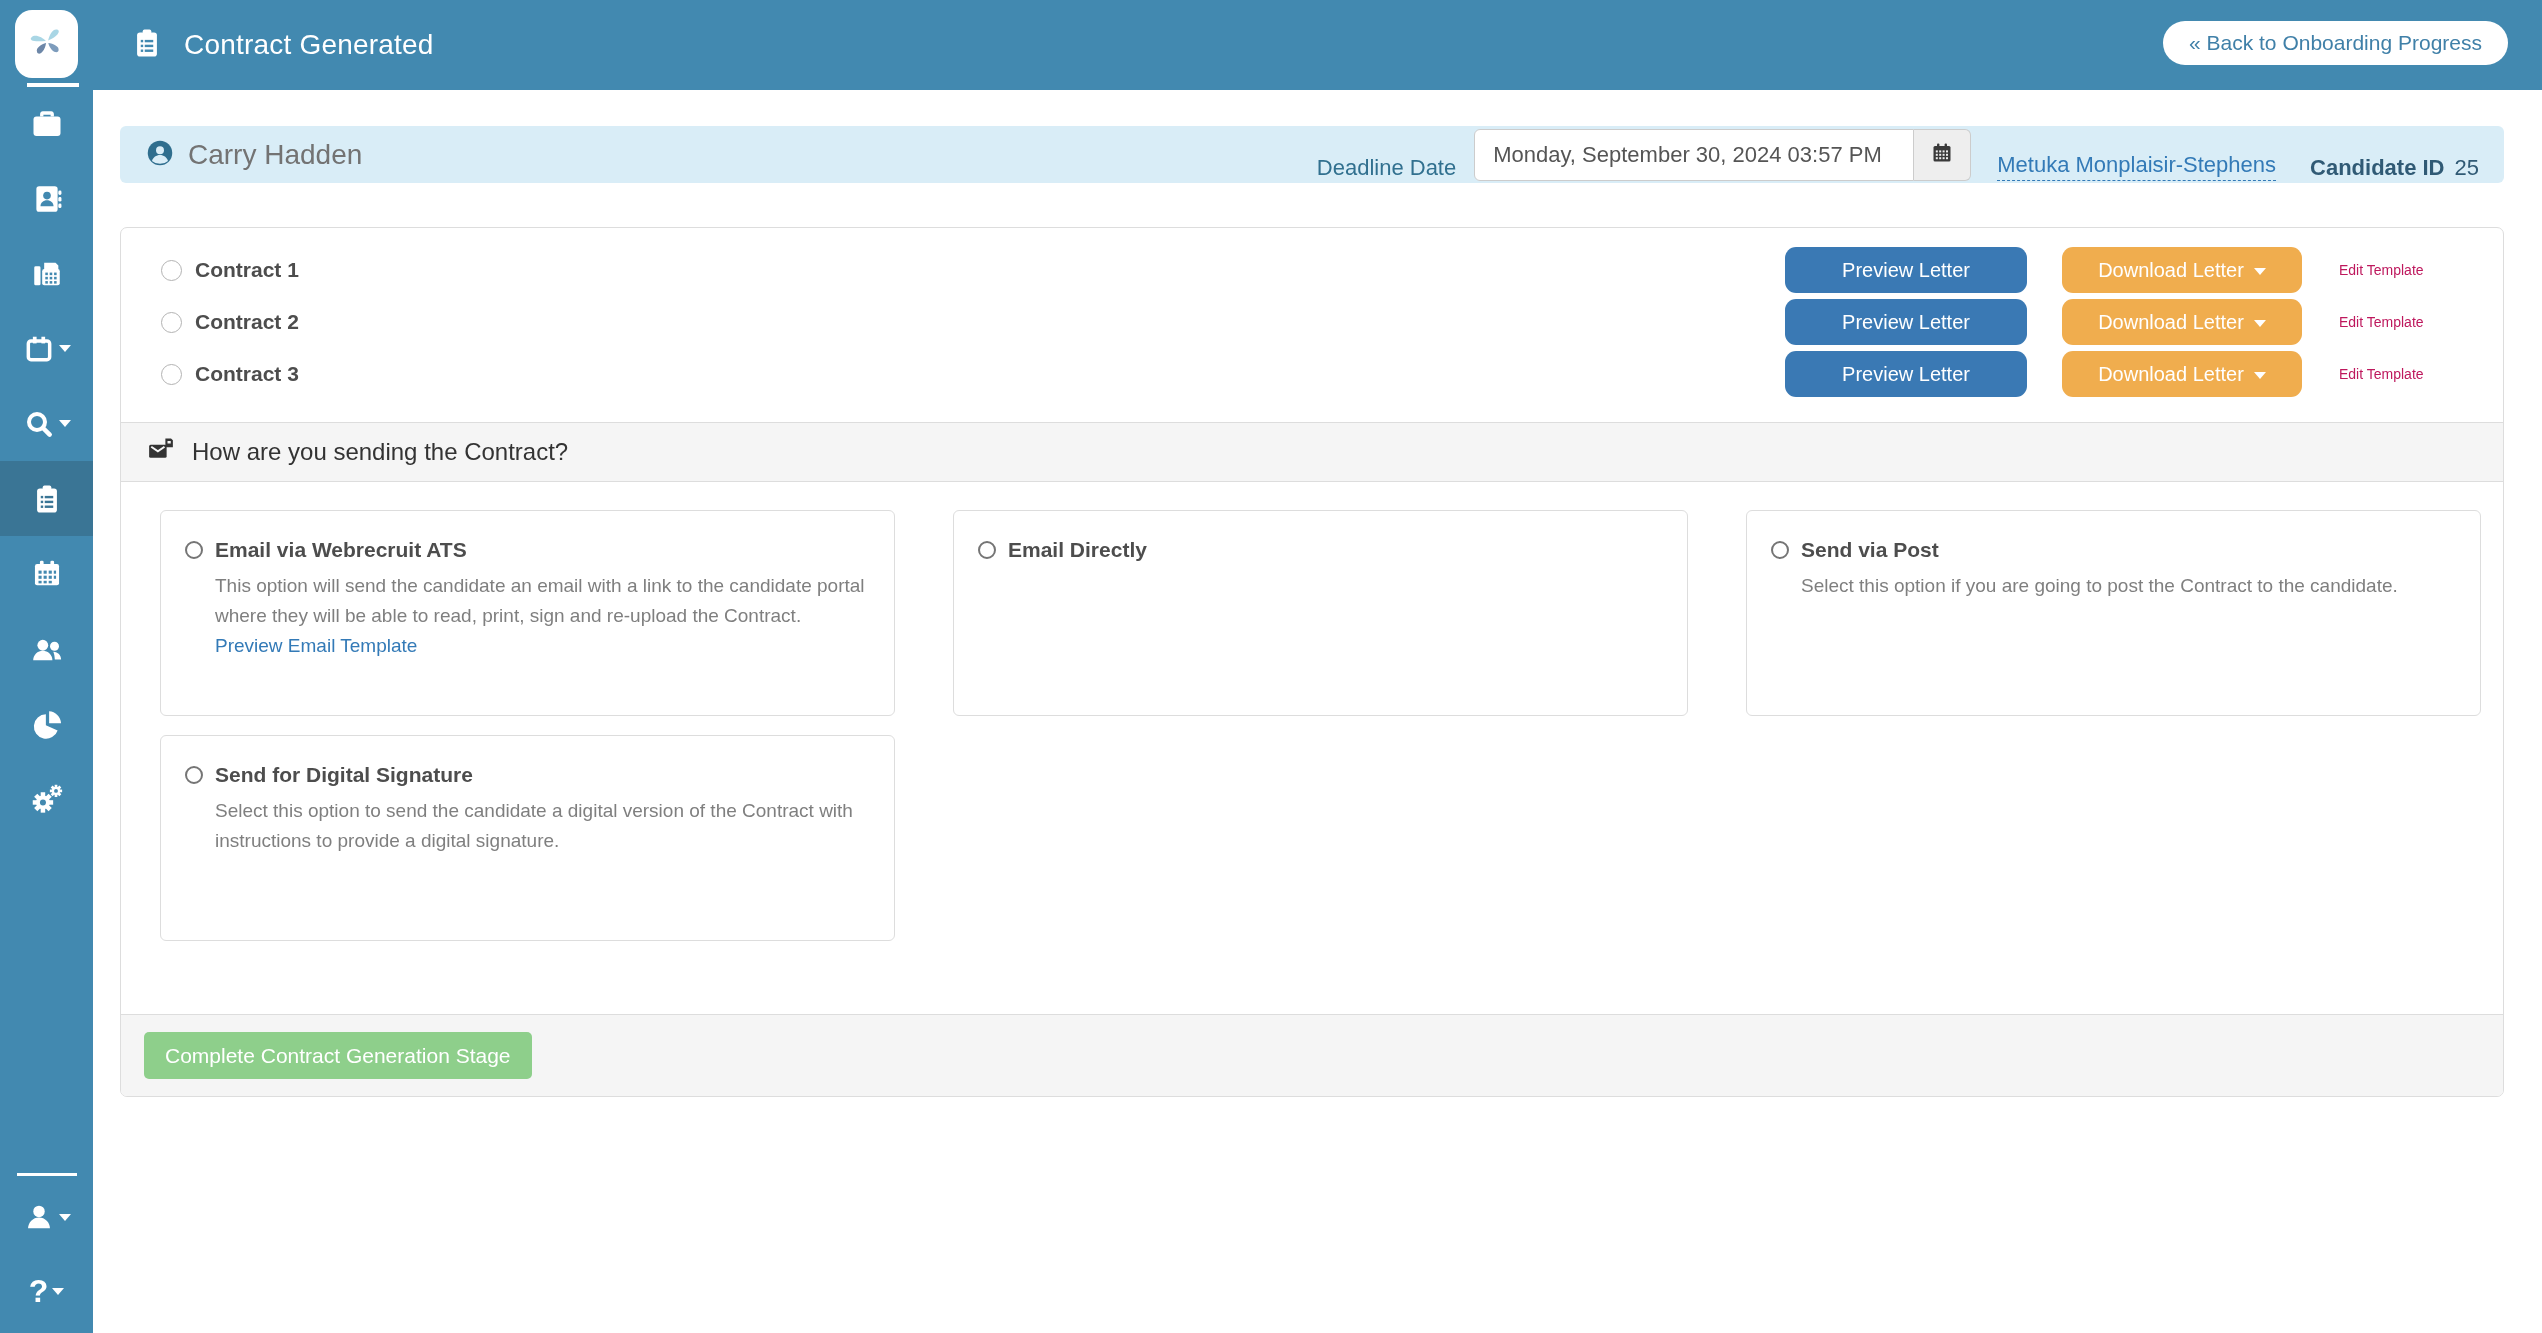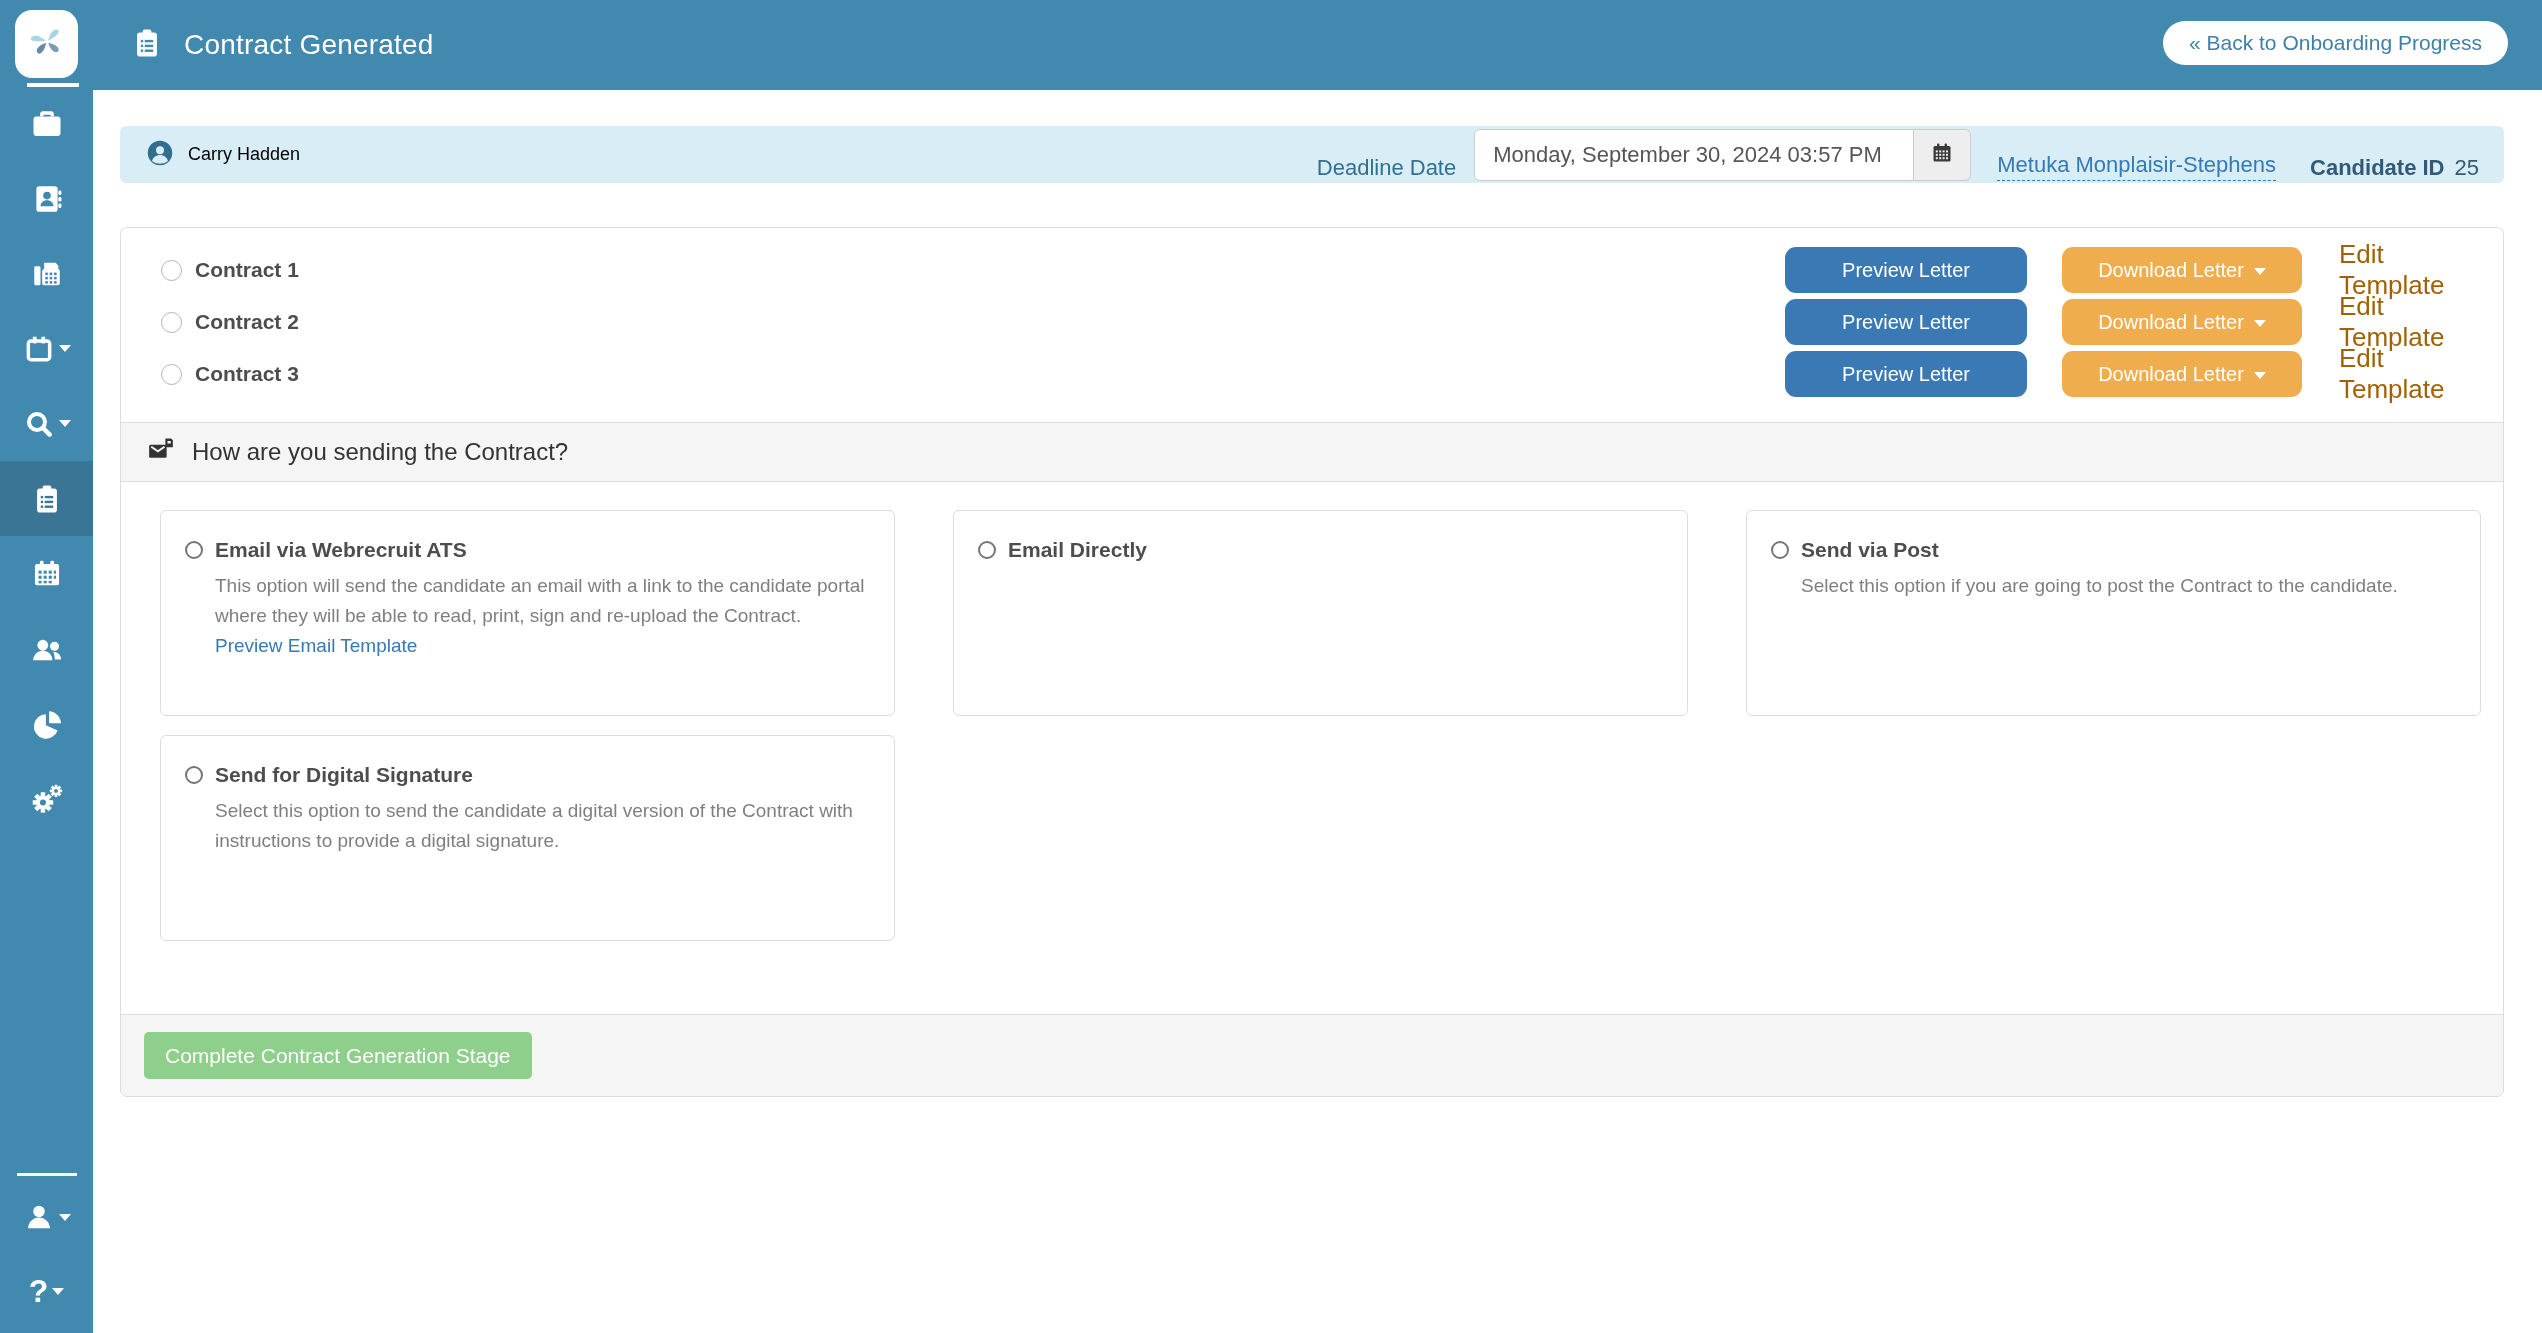--- a/index.html
+++ b/index.html
@@ -26,21 +26,21 @@
   .nav-bottom .nav-item { height:72px; }
   .caret { width:0; height:0; border-left:6px solid transparent; border-right:6px solid transparent; border-top:7px solid #fff; }
   .help-glyph { color:#fff; font-size:32px; font-weight:bold; line-height:1; }
 
   
   .content { position:absolute; left:93px; top:90px; width:2449px; }
 
   .cand-bar { margin:36px 38px 0 27px; height:57px; background:#d9edf7; border-radius:6px;
               display:flex; align-items:center; padding:0 25px; }
   .cand-left { display:flex; align-items:center; gap:13px; }
-  .cand-name { font-size:18px; color:#000000; }
+  .cand-name { font-size:28px; color:#737373; }
   .cand-right { margin-left:auto; display:flex; align-items:flex-end; }
   .dl-label { font-size:22px; color:#31708f; margin-right:18px; }
   .date-group { display:flex; height:52px; }
   .date-input { width:440px; height:52px; border:1px solid #ccc; border-radius:6px 0 0 6px; background:#fff;
                 font-size:22px; color:#555; padding:0 18px; font-family:inherit; }
   .date-addon { width:57px; height:52px; border:1px solid #ccc; border-left:none; border-radius:0 6px 6px 0;
                 background:#eee; display:flex; align-items:center; justify-content:center; cursor:pointer; }
   .job-link { margin-left:26px; font-size:22px; color:#337ab7; text-decoration:none; border-bottom:1px dashed #337ab7; padding-bottom:2px; cursor:pointer; }
   .cid-label { margin-left:34px; font-size:22px; font-weight:bold; color:#305a75; }
   .cid-value { margin-left:10px; font-size:22px; color:#305a75; }
@@ -53,21 +53,21 @@
 
   .contracts-body { padding:16px 24px 22px 40px; }
   .contract-row { display:flex; align-items:center; height:52px; }
   .radio { width:21px; height:21px; border:1px solid #b3b3b3; border-radius:50%; background:#fff; flex:0 0 auto; cursor:pointer; }
   .contract-label { margin-left:13px; font-size:21px; font-weight:bold; color:#4d4d4d; }
   .btn { border:none; border-radius:11px; color:#fff; font-size:20px; font-family:Liberation Sans, sans-serif; cursor:pointer;
          display:flex; align-items:center; justify-content:center; }
   .btn-preview { margin-left:auto; width:242px; height:46px; background:#3a79b4; }
   .btn-download { margin-left:35px; width:240px; height:46px; background:#f0ad4e; gap:10px; }
   .btn-download .dcaret { width:0; height:0; border-left:6px solid transparent; border-right:6px solid transparent; border-top:7px solid #fff; margin-top:3px; }
-  .edit-link { margin-left:37px; width:140px; font-size:26px; color:#a16207; text-decoration:none; cursor:pointer; }
+  .edit-link { margin-left:37px; width:140px; font-size:14px; color:#be185d; text-decoration:none; cursor:pointer; }
 
   .sending-body { padding:28px 23px 73px 39px; display:grid; grid-template-columns:repeat(3,735px); column-gap:58px; row-gap:19px; }
   .option-card { border:1px solid #ddd; border-radius:6px; min-height:206px; padding:27px 24px 20px 24px; background:#fff; }
   .option-title-row { display:flex; align-items:center; gap:12px; }
   .option-radio { width:18px; height:18px; border:2px solid #757575; border-radius:50%; background:#fff; flex:0 0 auto; cursor:pointer; }
   .option-title { font-size:21px; font-weight:bold; color:#4d4d4d; }
   .option-desc { margin:9px 0 0 30px; font-size:19px; color:#7f7f7f; line-height:30px; }
   .inline-link { color:#337ab7; text-decoration:none; cursor:pointer; }
   .block-link { display:block; margin:0 0 0 30px; font-size:19px; line-height:30px; color:#337ab7; text-decoration:none; cursor:pointer; }
 

